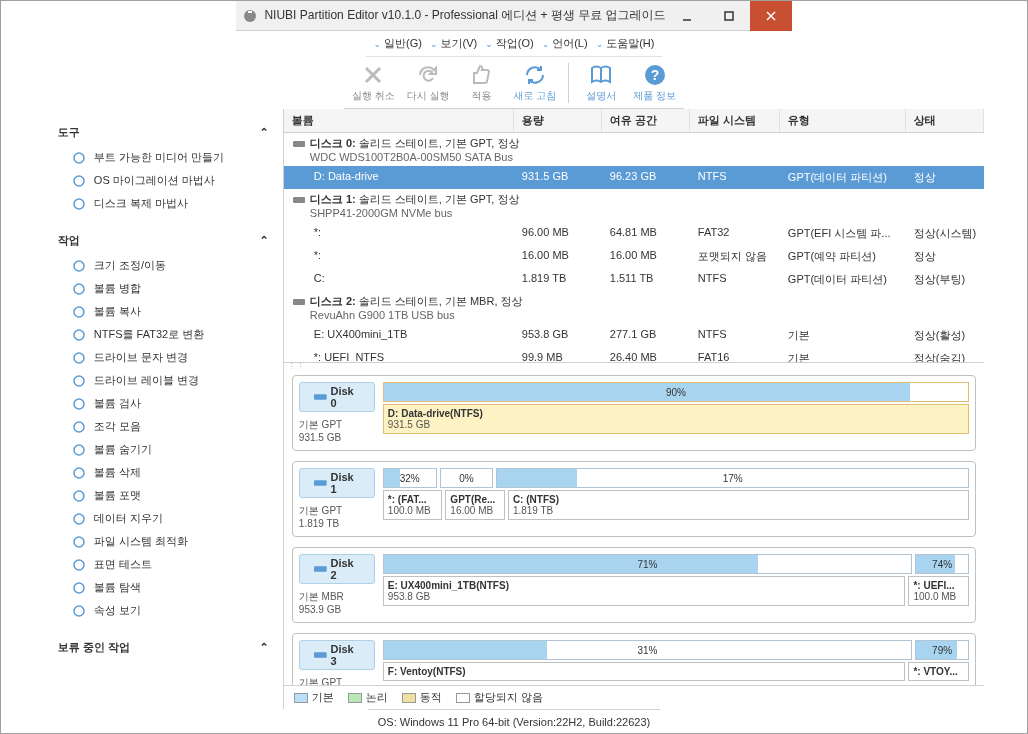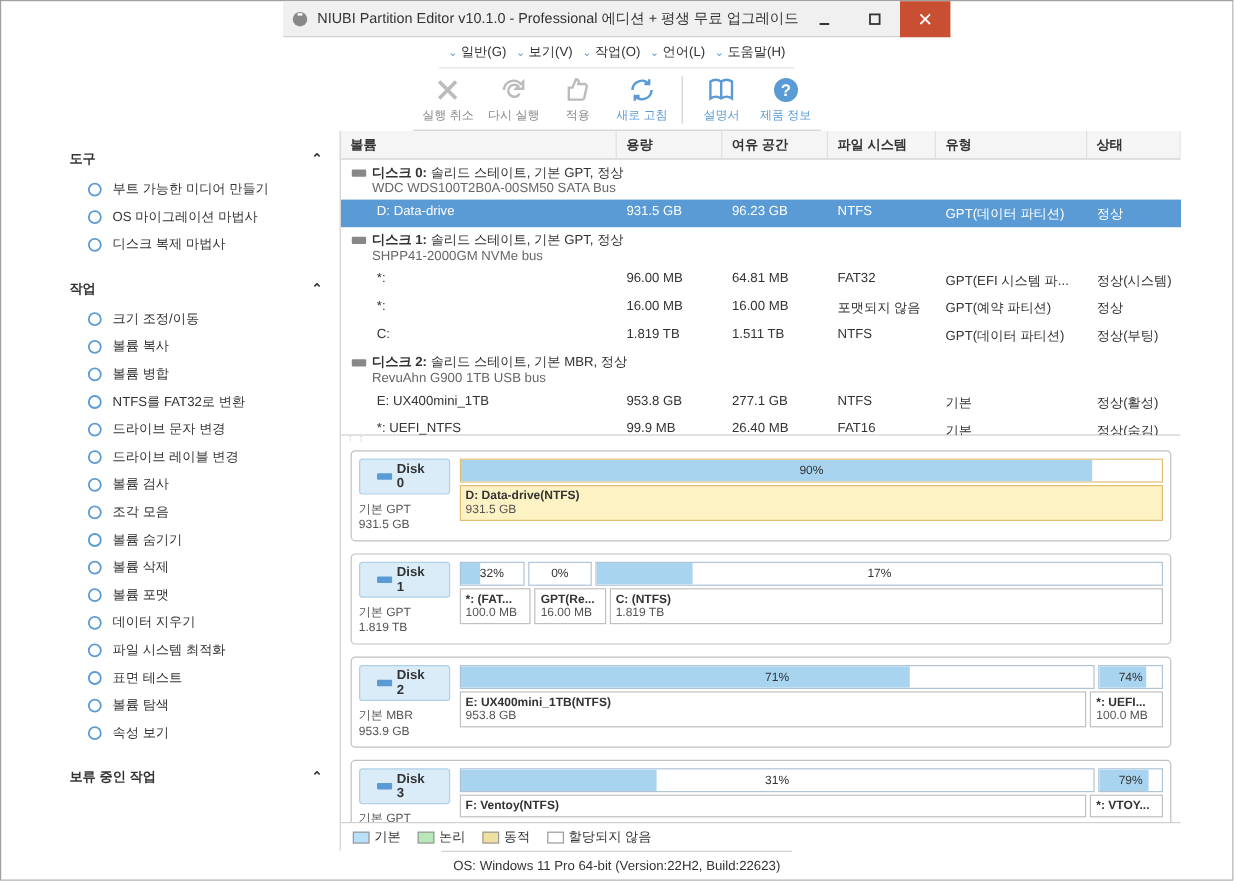--- a/index.html
+++ b/index.html
@@ -213,29 +213,29 @@
                 </svg>
               </span>
               <span>크기 조정/이동</span>
             </div>
             <div class="side-item">
               <span class="si-icon">
                 <svg width="14" height="14" viewBox="0 0 14 14">
                   <circle cx="7" cy="7" r="5" fill="none" stroke="#5b9bd5" stroke-width="1.5"></circle>
                 </svg>
               </span>
+              <span>볼륨 병합</span>
+            </div>
+            <div class="side-item">
+              <span class="si-icon">
+                <svg width="14" height="14" viewBox="0 0 14 14">
+                  <circle cx="7" cy="7" r="5" fill="none" stroke="#5b9bd5" stroke-width="1.5"></circle>
+                </svg>
+              </span>
               <span>볼륨 복사</span>
-            </div>
-            <div class="side-item">
-              <span class="si-icon">
-                <svg width="14" height="14" viewBox="0 0 14 14">
-                  <circle cx="7" cy="7" r="5" fill="none" stroke="#5b9bd5" stroke-width="1.5"></circle>
-                </svg>
-              </span>
-              <span>볼륨 병합</span>
             </div>
             <div class="side-item">
               <span class="si-icon">
                 <svg width="14" height="14" viewBox="0 0 14 14">
                   <circle cx="7" cy="7" r="5" fill="none" stroke="#5b9bd5" stroke-width="1.5"></circle>
                 </svg>
               </span>
               <span>NTFS를 FAT32로 변환</span>
             </div>
             <div class="side-item">

